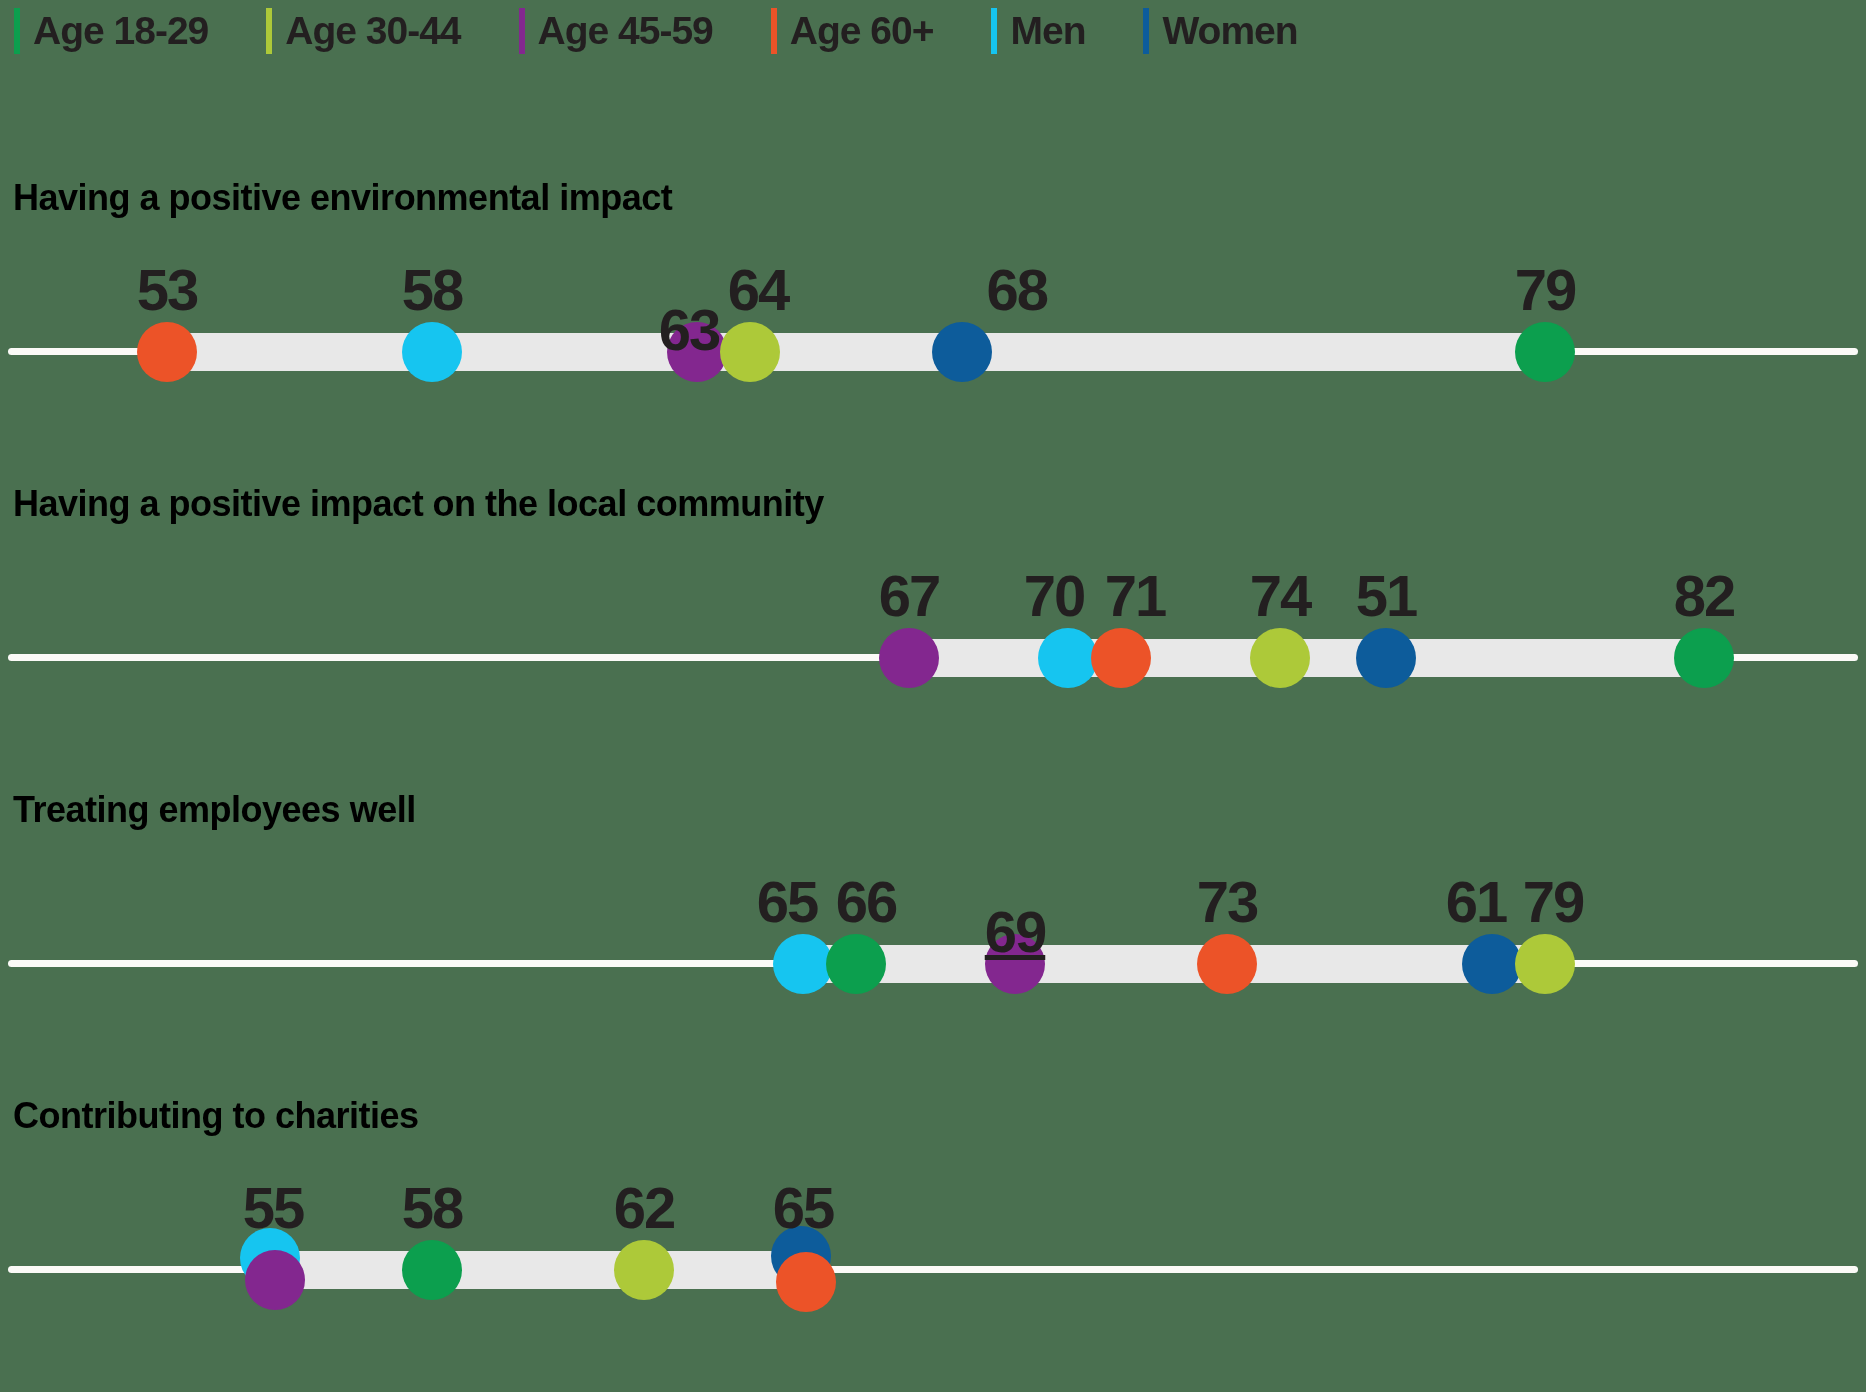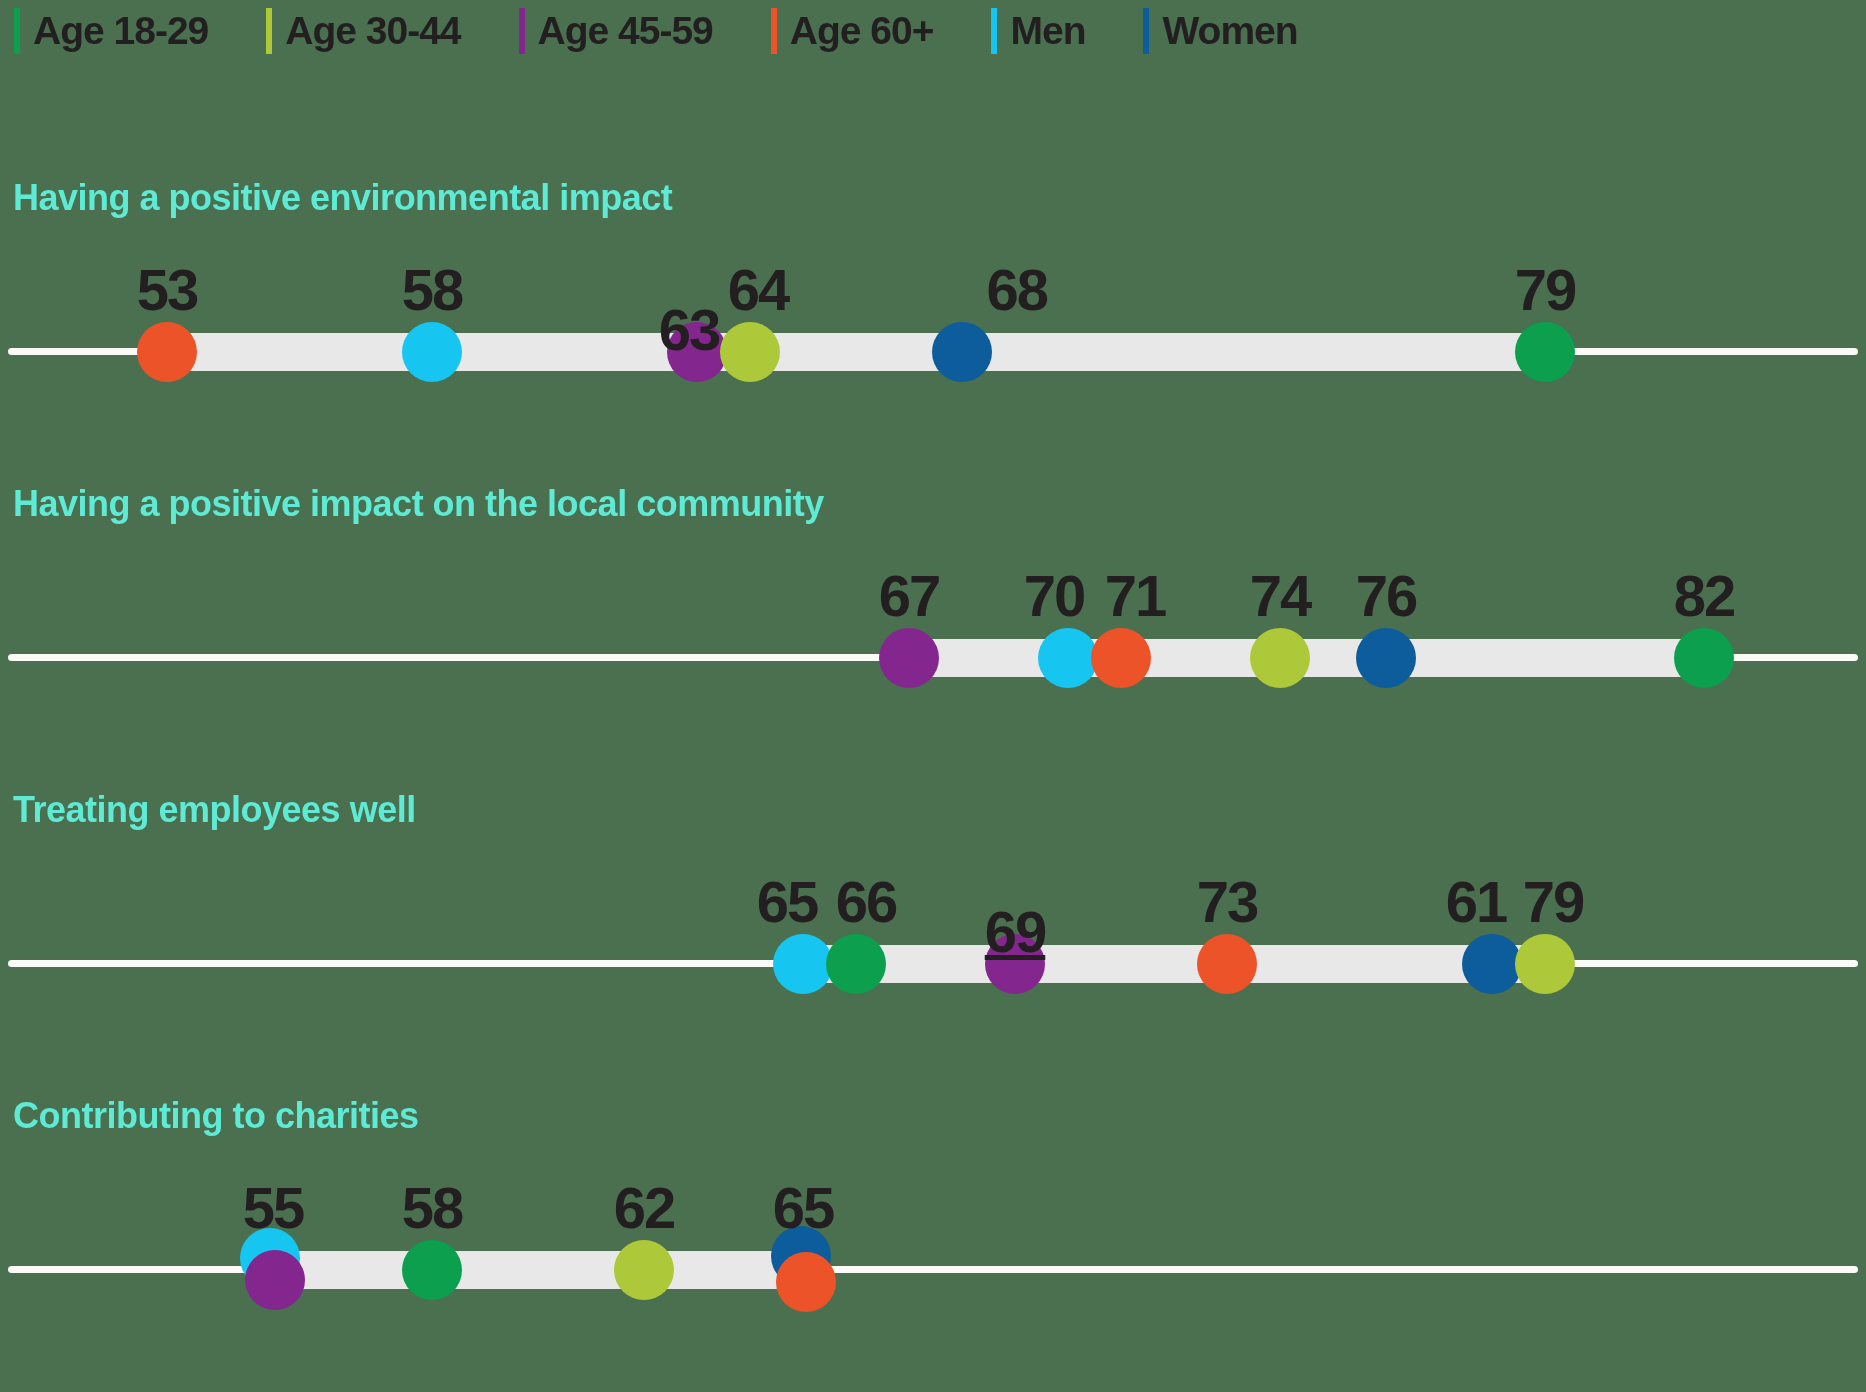--- a/index.html
+++ b/index.html
@@ -17,21 +17,21 @@
   }
   .legend-item{display:flex;flex-direction:row;align-items:center;gap:13px;}
   .legend-swatch{width:6px;height:46px;display:inline-block;}
   .legend-label{
     font-size:39px;font-weight:bold;color:#231f20;letter-spacing:-1px;line-height:46px;
     white-space:nowrap;
   }
   
   .row-title{
     position:absolute;left:13px;
-    font-size:36px;font-weight:bold;color:#5eead4;letter-spacing:-0.5px;line-height:36px;
+    font-size:36px;font-weight:bold;color:#000000;letter-spacing:-0.5px;line-height:36px;
     white-space:nowrap;
   }
   .baseline{
     position:absolute;height:7px;background:#fbfaf7;border-radius:4px;z-index:1;
   }
   .range-band{
     position:absolute;height:38px;background:#e8e8e8;z-index:2;
   }
   .dot{
     position:absolute;width:60px;height:60px;border-radius:50%;
@@ -93,21 +93,21 @@
       <div class="range-band" style="left: 909px; width: 795px; top: 639px; background: rgb(232, 232, 232);"></div>
       <div class="dot" style="left: 879px; top: 628px; background: rgb(131, 39, 143); z-index: 4;"></div>
       <div class="value-label" style="left: 824px; top: 567px;">67</div>
       <div class="dot" style="left: 1038px; top: 628px; background: rgb(22, 197, 240); z-index: 4;"></div>
       <div class="value-label" style="left: 969px; top: 567px;">70</div>
       <div class="dot" style="left: 1091px; top: 628px; background: rgb(236, 83, 40); z-index: 5;"></div>
       <div class="value-label" style="left: 1050px; top: 567px;">71</div>
       <div class="dot" style="left: 1250px; top: 628px; background: rgb(173, 201, 57); z-index: 4;"></div>
       <div class="value-label" style="left: 1195px; top: 567px;">74</div>
       <div class="dot" style="left: 1356px; top: 628px; background: rgb(13, 92, 155); z-index: 4;"></div>
-      <div class="value-label" style="left: 1301px; top: 567px;">76</div>
+      <div class="value-label" style="left: 1301px; top: 567px;">51</div>
       <div class="dot" style="left: 1674px; top: 628px; background: rgb(12, 159, 78); z-index: 4;"></div>
       <div class="value-label" style="left: 1619px; top: 567px;">82</div>
       <div class="row-title" style="top: 792px;">Treating employees well</div>
       <div class="baseline" style="left: 8px; width: 1850px; top: 960px; background: rgb(251, 250, 247);"></div>
       <div class="range-band" style="left: 803px; width: 742px; top: 945px; background: rgb(232, 232, 232);"></div>
       <div class="dot" style="left: 773px; top: 934px; background: rgb(22, 197, 240); z-index: 4;"></div>
       <div class="value-label" style="left: 702px; top: 873px;">65</div>
       <div class="dot" style="left: 826px; top: 934px; background: rgb(12, 159, 78); z-index: 5;"></div>
       <div class="value-label" style="left: 781px; top: 873px;">66</div>
       <div class="dot" style="left: 985px; top: 934px; background: rgb(131, 39, 143); z-index: 4;"></div>

